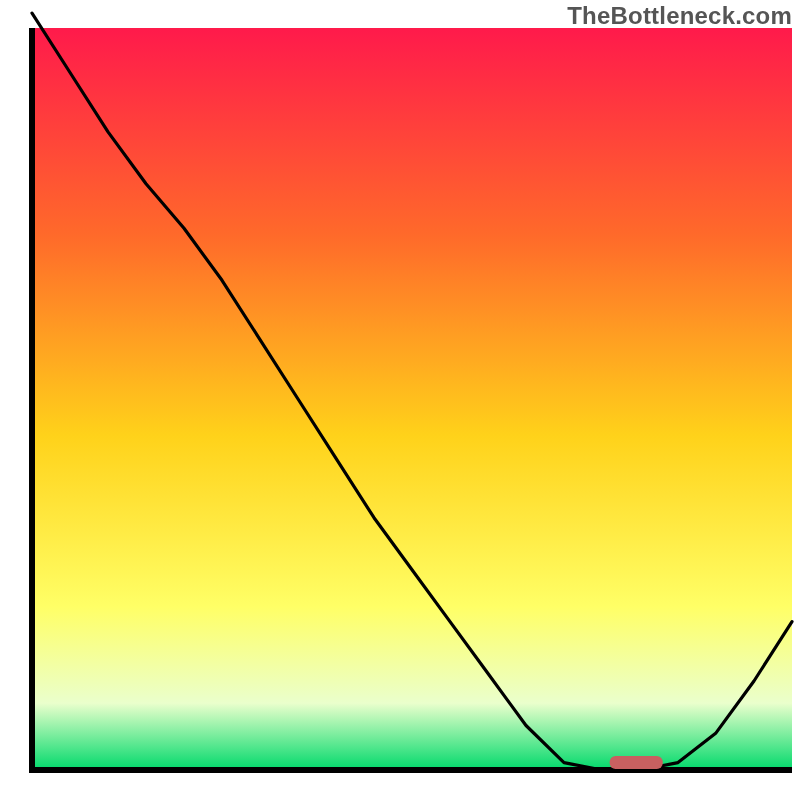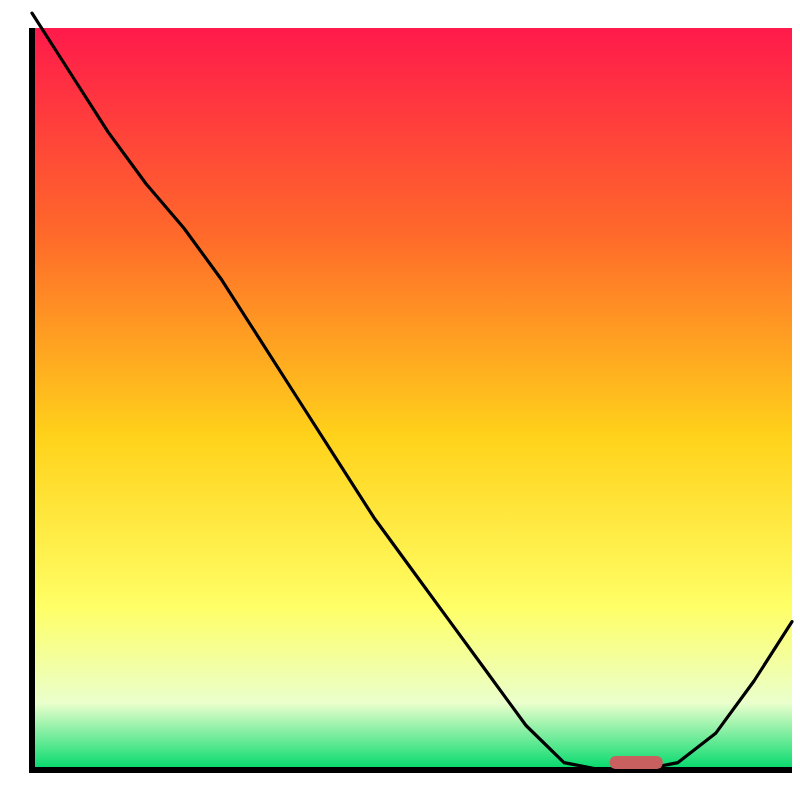--- a/index.html
+++ b/index.html
@@ -27,20 +27,21 @@
     z-index: 10;
   }
   svg {
     display: block;
   }
 </style>
 </head>
 <body>
 
 <div class="frame">
+  <div class="watermark">TheBottleneck.com</div>
 
   <svg id="chart-svg" width="800" height="800" viewBox="0 0 800 800">
     <defs>
       <linearGradient id="bg-grad" x1="0" y1="0" x2="0" y2="1">
         <stop id="g0" offset="0%" stop-color="#ff1a4b"></stop>
         <stop id="g1" offset="28%" stop-color="#ff6a2a"></stop>
         <stop id="g2" offset="55%" stop-color="#ffd21a"></stop>
         <stop id="g3" offset="78%" stop-color="#ffff66"></stop>
         <stop id="g4" offset="91%" stop-color="#eaffcc"></stop>
         <stop id="g5" offset="100%" stop-color="#00d96b"></stop>

